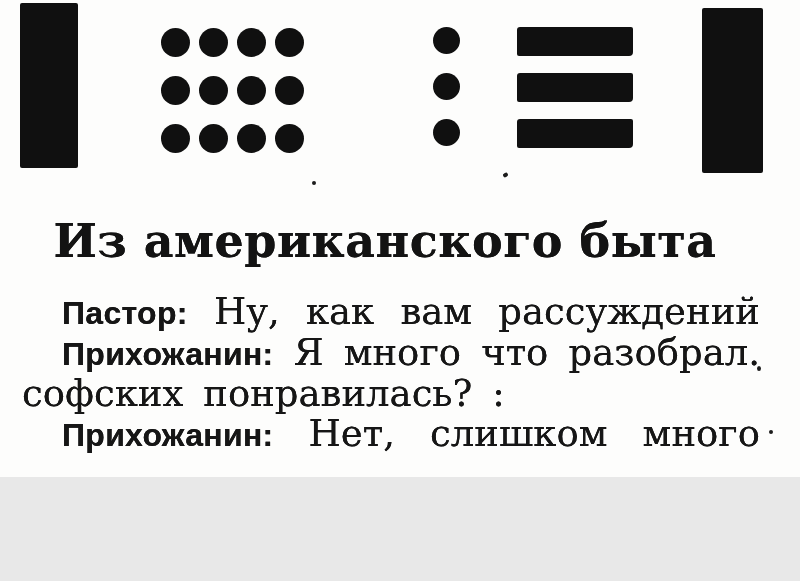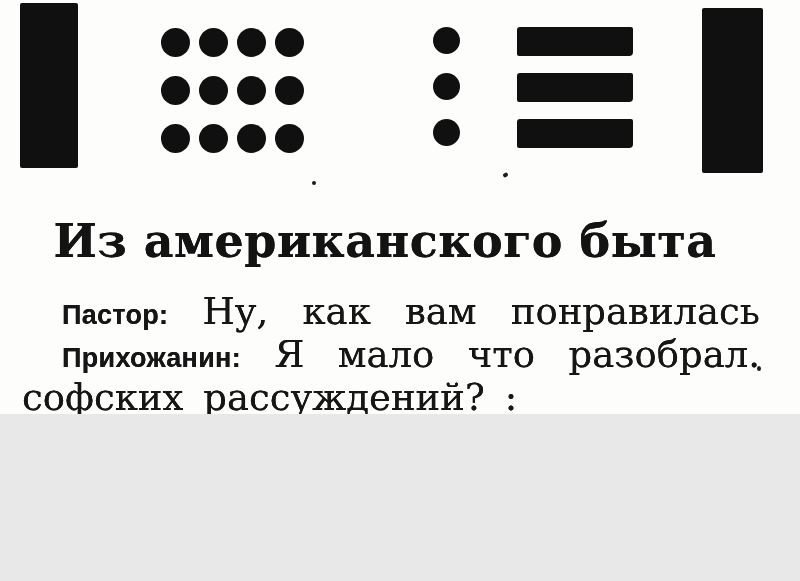--- a/index.html
+++ b/index.html
@@ -3,21 +3,21 @@
 <meta charset="utf-8">
 <style>
   :root{
     --ink:#101010;
     --paper:#fdfdfc;
   }
   html,body{margin:0;padding:0;background:#e8e8e8;}
   #canvas{
     position:relative;
     width:800px;
-    height:414px;
+    height:477px;
     background:var(--paper);
     overflow:hidden;
     font-family:"DejaVu Serif", serif;
   }
 
   
   .orn{position:absolute;background:var(--ink);}
   .left-bar{left:20px;top:3px;width:58px;height:165px;border-radius:2px;}
   .right-bar{left:702px;top:8px;width:61px;height:165px;border-radius:2px;}
 
@@ -74,21 +74,21 @@
   .line{white-space:nowrap;}
   .line.j{
     white-space:normal;
     text-align:justify;
     text-align-last:justify;
   }
   .line.i .speaker{margin-left:40px;}
   .speaker{
     font-family:"Liberation Sans", sans-serif;
     font-weight:700;
-    font-size:27px;
+    font-size:32px;
     letter-spacing:0.3px;
   }
 </style>
 </head>
 <body>
 
 <div id="canvas">
 
   <div class="orn left-bar"></div>
 
@@ -124,31 +124,31 @@
   <div class="speck s1"></div>
   <div class="speck s2"></div>
   <div class="speck s3"></div>
   <div class="speck s4"></div>
 
   <div class="title">Из американского быта</div>
 
   <div class="body">
 
     <div class="line j i">
-      <b class="speaker">Пастор:</b><span> Ну, как вам понравилась</span>
+      <b class="speaker">Пастор:</b><span> Ну, как вам рассуждений</span>
     </div>
 
 
     <div class="line j i">
-      <b class="speaker">Прихожанин:</b><span> Я мало что разобрал.</span>
+      <b class="speaker">Прихожанин:</b><span> Я много что разобрал.</span>
     </div>
 
 
     <div class="line">
-      <span>софских рассуждений? :</span>
+      <span>софских понравилась? :</span>
     </div>
 
     <div class="line j i">
       <b class="speaker">Прихожанин:</b><span> Нет, слишком много</span>
     </div>
 
   </div>
 </div>
 
 </body></html>

